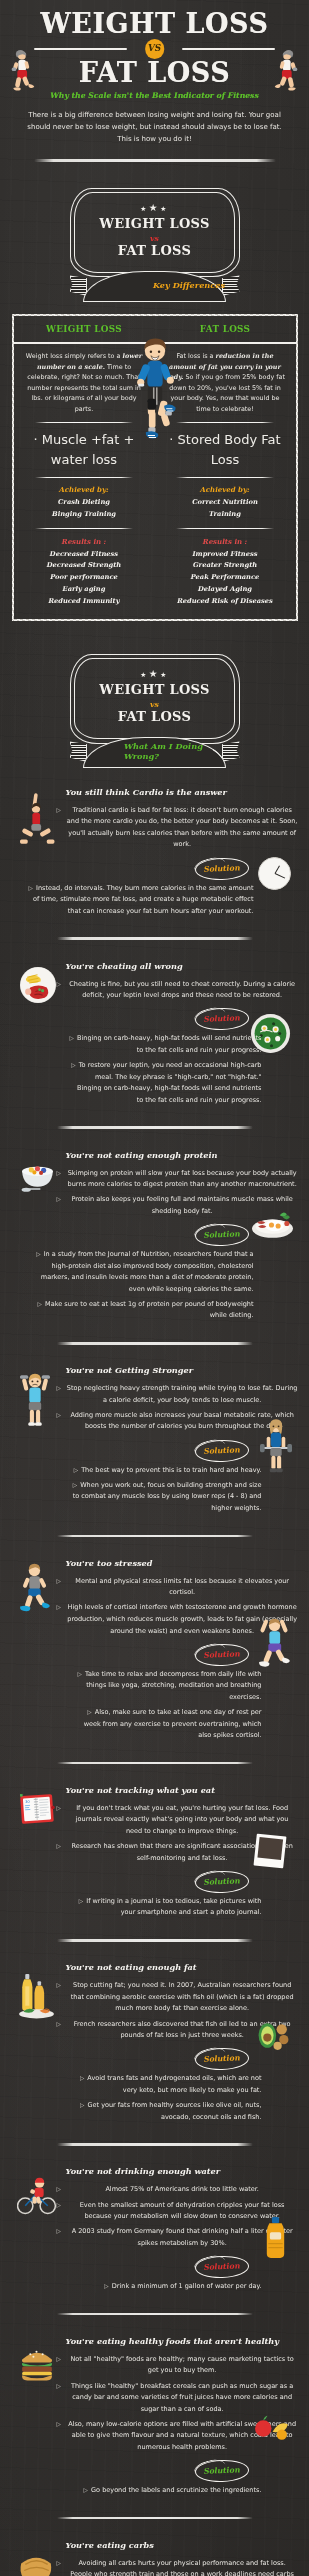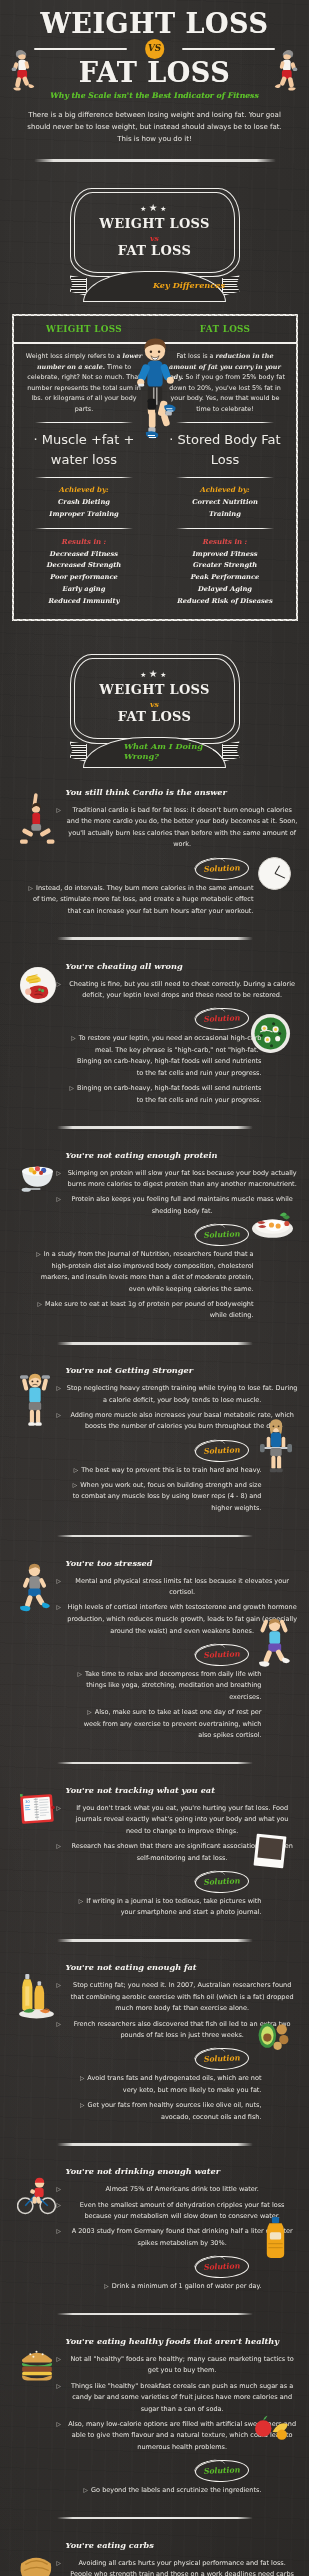--- a/index.html
+++ b/index.html
@@ -370,21 +370,21 @@
 
       <div class="compare-col">
         <p>
           <span>Weight loss simply refers to a </span><b>lower number on a scale.</b><span> Time to celebrate, right? Not so much. That number represents the total sum in lbs. or kilograms of all your body parts.</span>
         </p>
         <div class="mini-rule"></div>
         <div class="bullet-line">· Muscle +fat + water loss</div>
         <div class="mini-rule"></div>
         <div class="achieved-label">Achieved by:</div>
         <div class="script-item">Crash Dieting</div>
-        <div class="script-item">Improper Training</div>
+        <div class="script-item">Binging Training</div>
         <div class="mini-rule"></div>
         <div class="results-label">Results in :</div>
         <div class="script-item">Decreased Fitness</div>
         <div class="script-item">Decreased Strength</div>
         <div class="script-item">Poor performance</div>
         <div class="script-item">Early aging</div>
         <div class="script-item">Reduced Immunity</div>
       </div>
 
       <div class="compare-col">
@@ -487,22 +487,22 @@
           <circle cx="32" cy="50" r="3" fill="#f2c744"></circle>
         <circle cx="52" cy="48" r="5" fill="#f6f4ee"></circle>
         <circle cx="20" cy="42" r="3" fill="#1b3a1c"></circle>
           <circle cx="44" cy="19" r="3" fill="#1b3a1c"></circle>
         <circle cx="56" cy="38" r="3" fill="#1b3a1c"></circle>
           <circle cx="40" cy="62" r="3" fill="#1b3a1c"></circle>
         <path d="M18 35 q12 -6 24 0" stroke="#f0e8e0" stroke-width="2.5" fill="none"></path>
       </svg>
     </div>
     <ul class="blist right narrow">
+      <li>Binging on carb-heavy, high-fat foods will send nutrients to the fat cells and ruin your progress.</li>
       <li>To restore your leptin, you need an occasional high-carb meal. The key phrase is "high-carb," not "high-fat." Binging on carb-heavy, high-fat foods will send nutrients to the fat cells and ruin your progress.</li>
-      <li>Binging on carb-heavy, high-fat foods will send nutrients to the fat cells and ruin your progress.</li>
     </ul>
   </div>
   <div class="chalk-rule"></div>
 
   <div class="section">
     <div class="ill" style="left:6.2px; top:15.5px; width:41px; height:38px">
       <svg viewBox="0 0 80 74" width="41" height="38">
         <path d="M8 26 h60 q-2 30 -30 30 q-28 0 -30 -30Z" fill="#e6eaec"></path>
         <ellipse cx="38" cy="26" rx="30" ry="9" fill="#f6f8f9"></ellipse>
         <circle cx="26" cy="23" r="5" fill="#f2c744"></circle>

